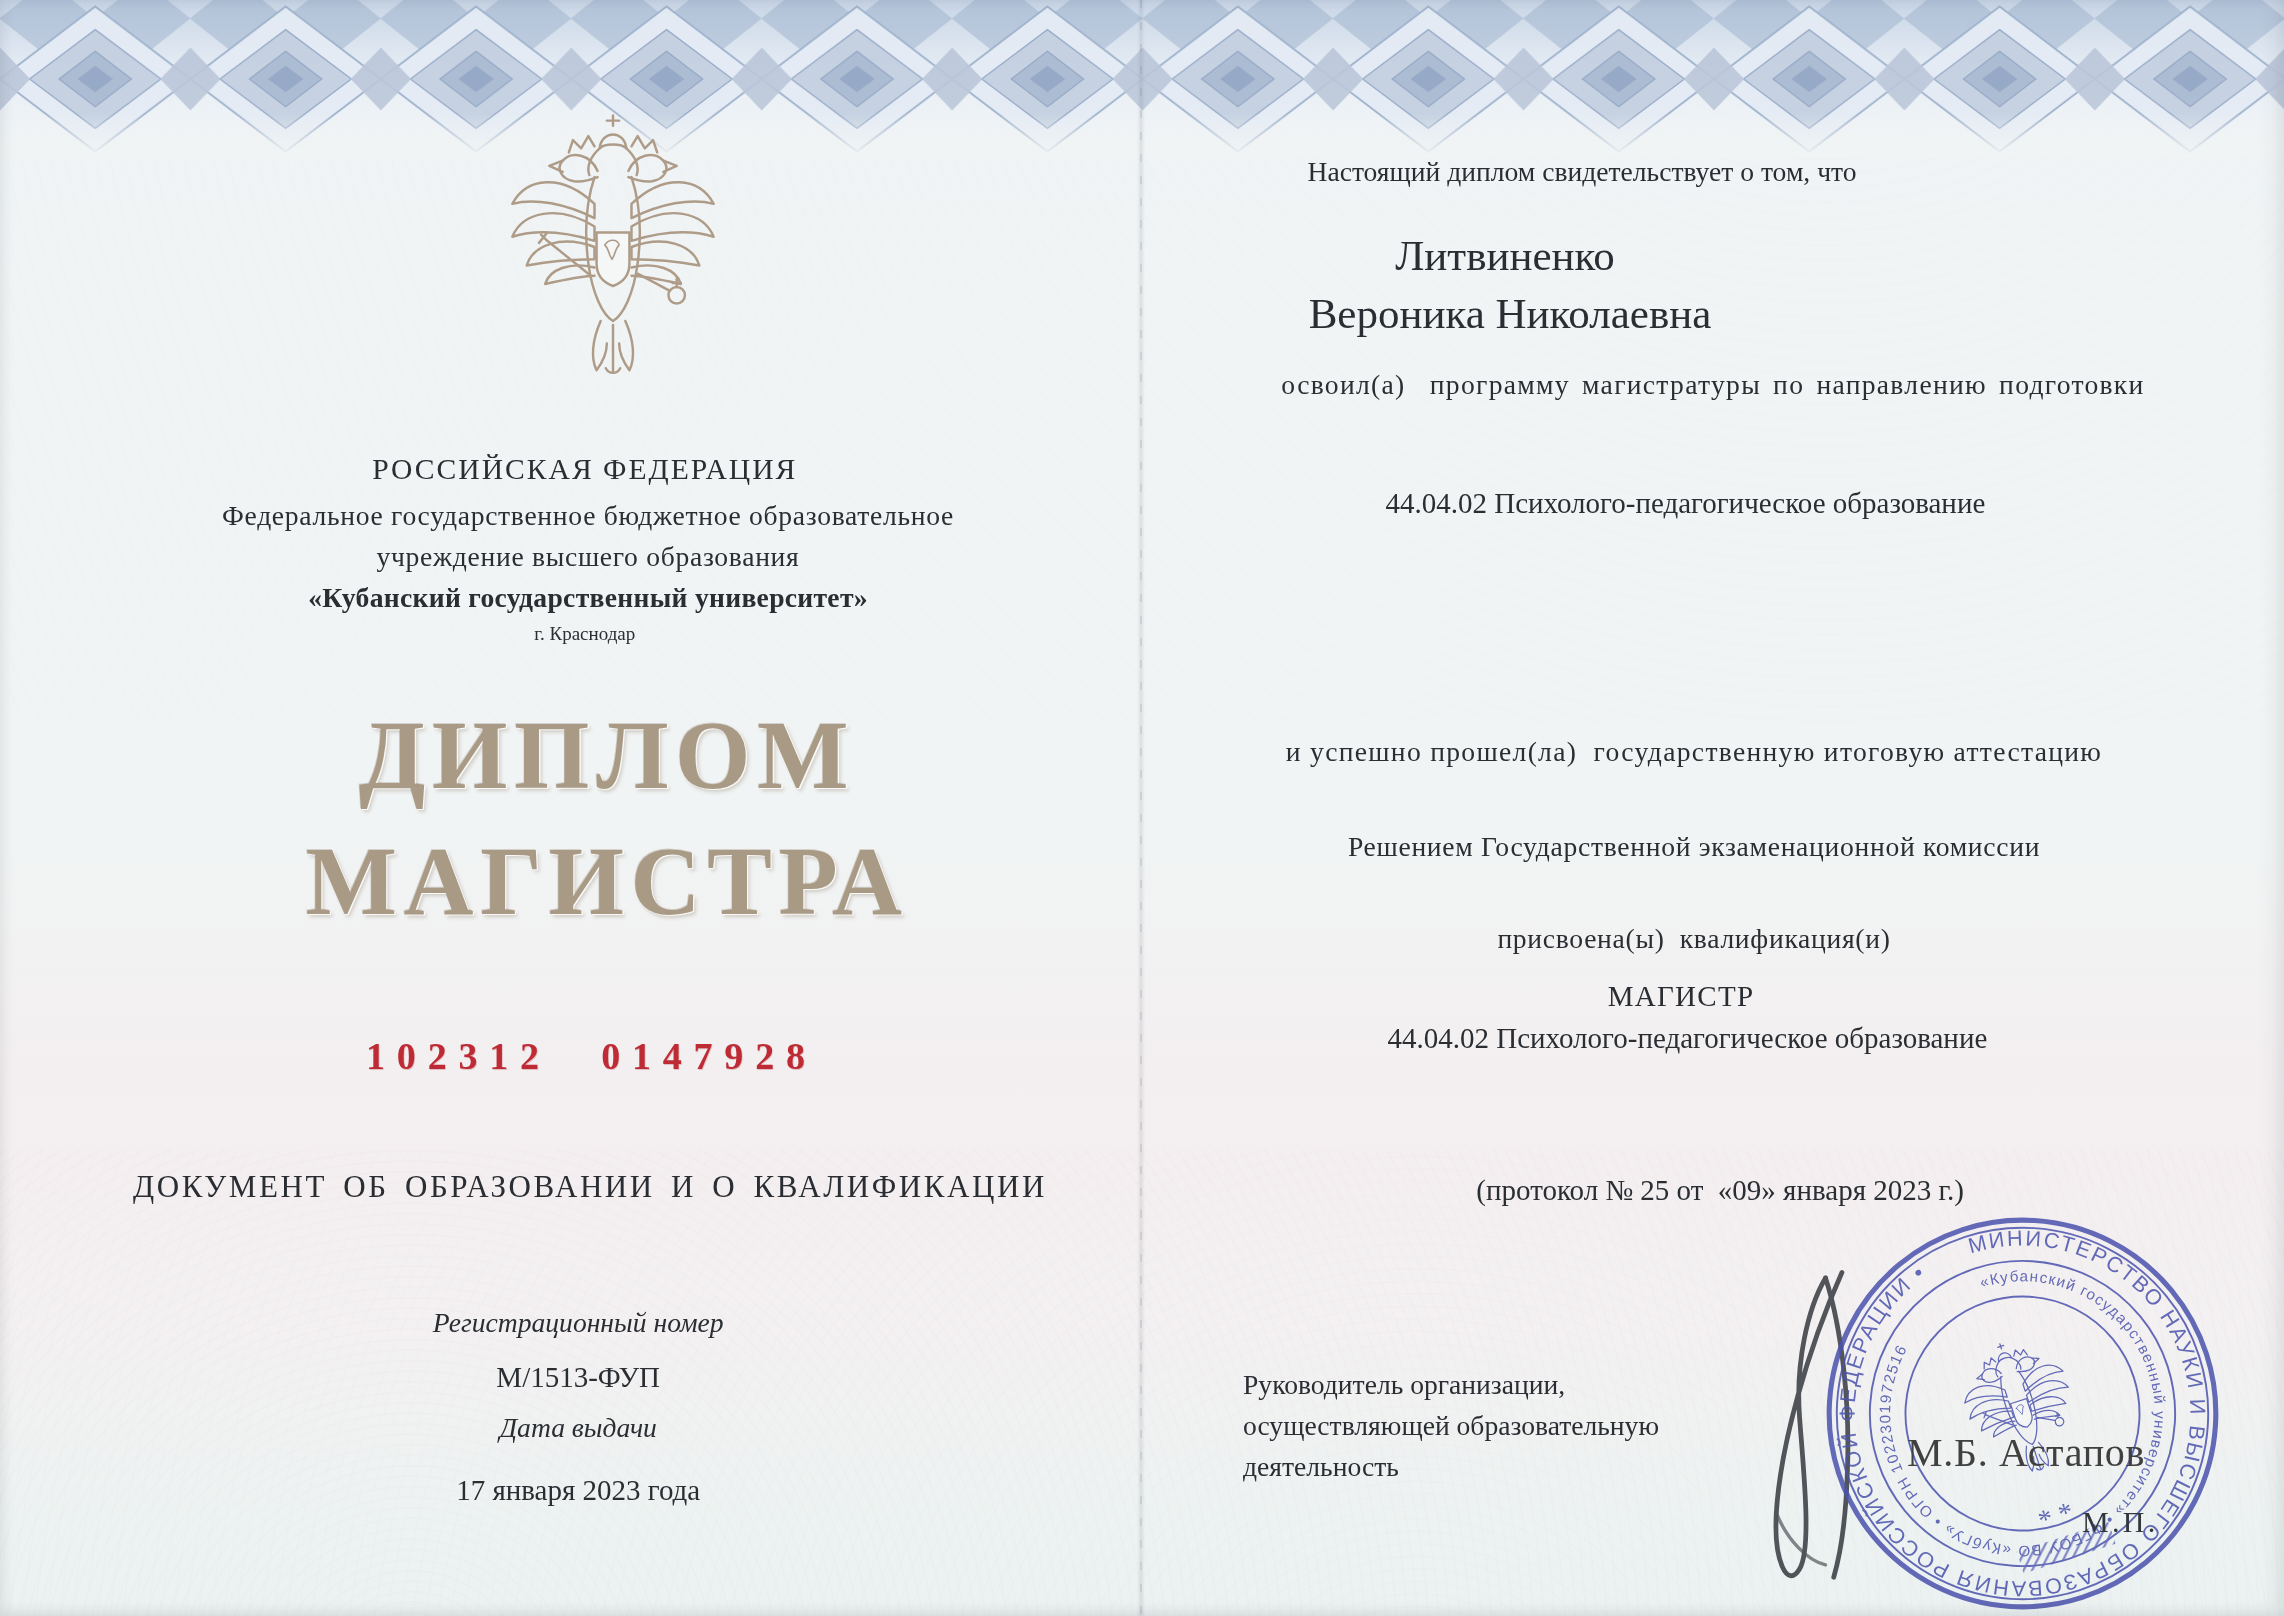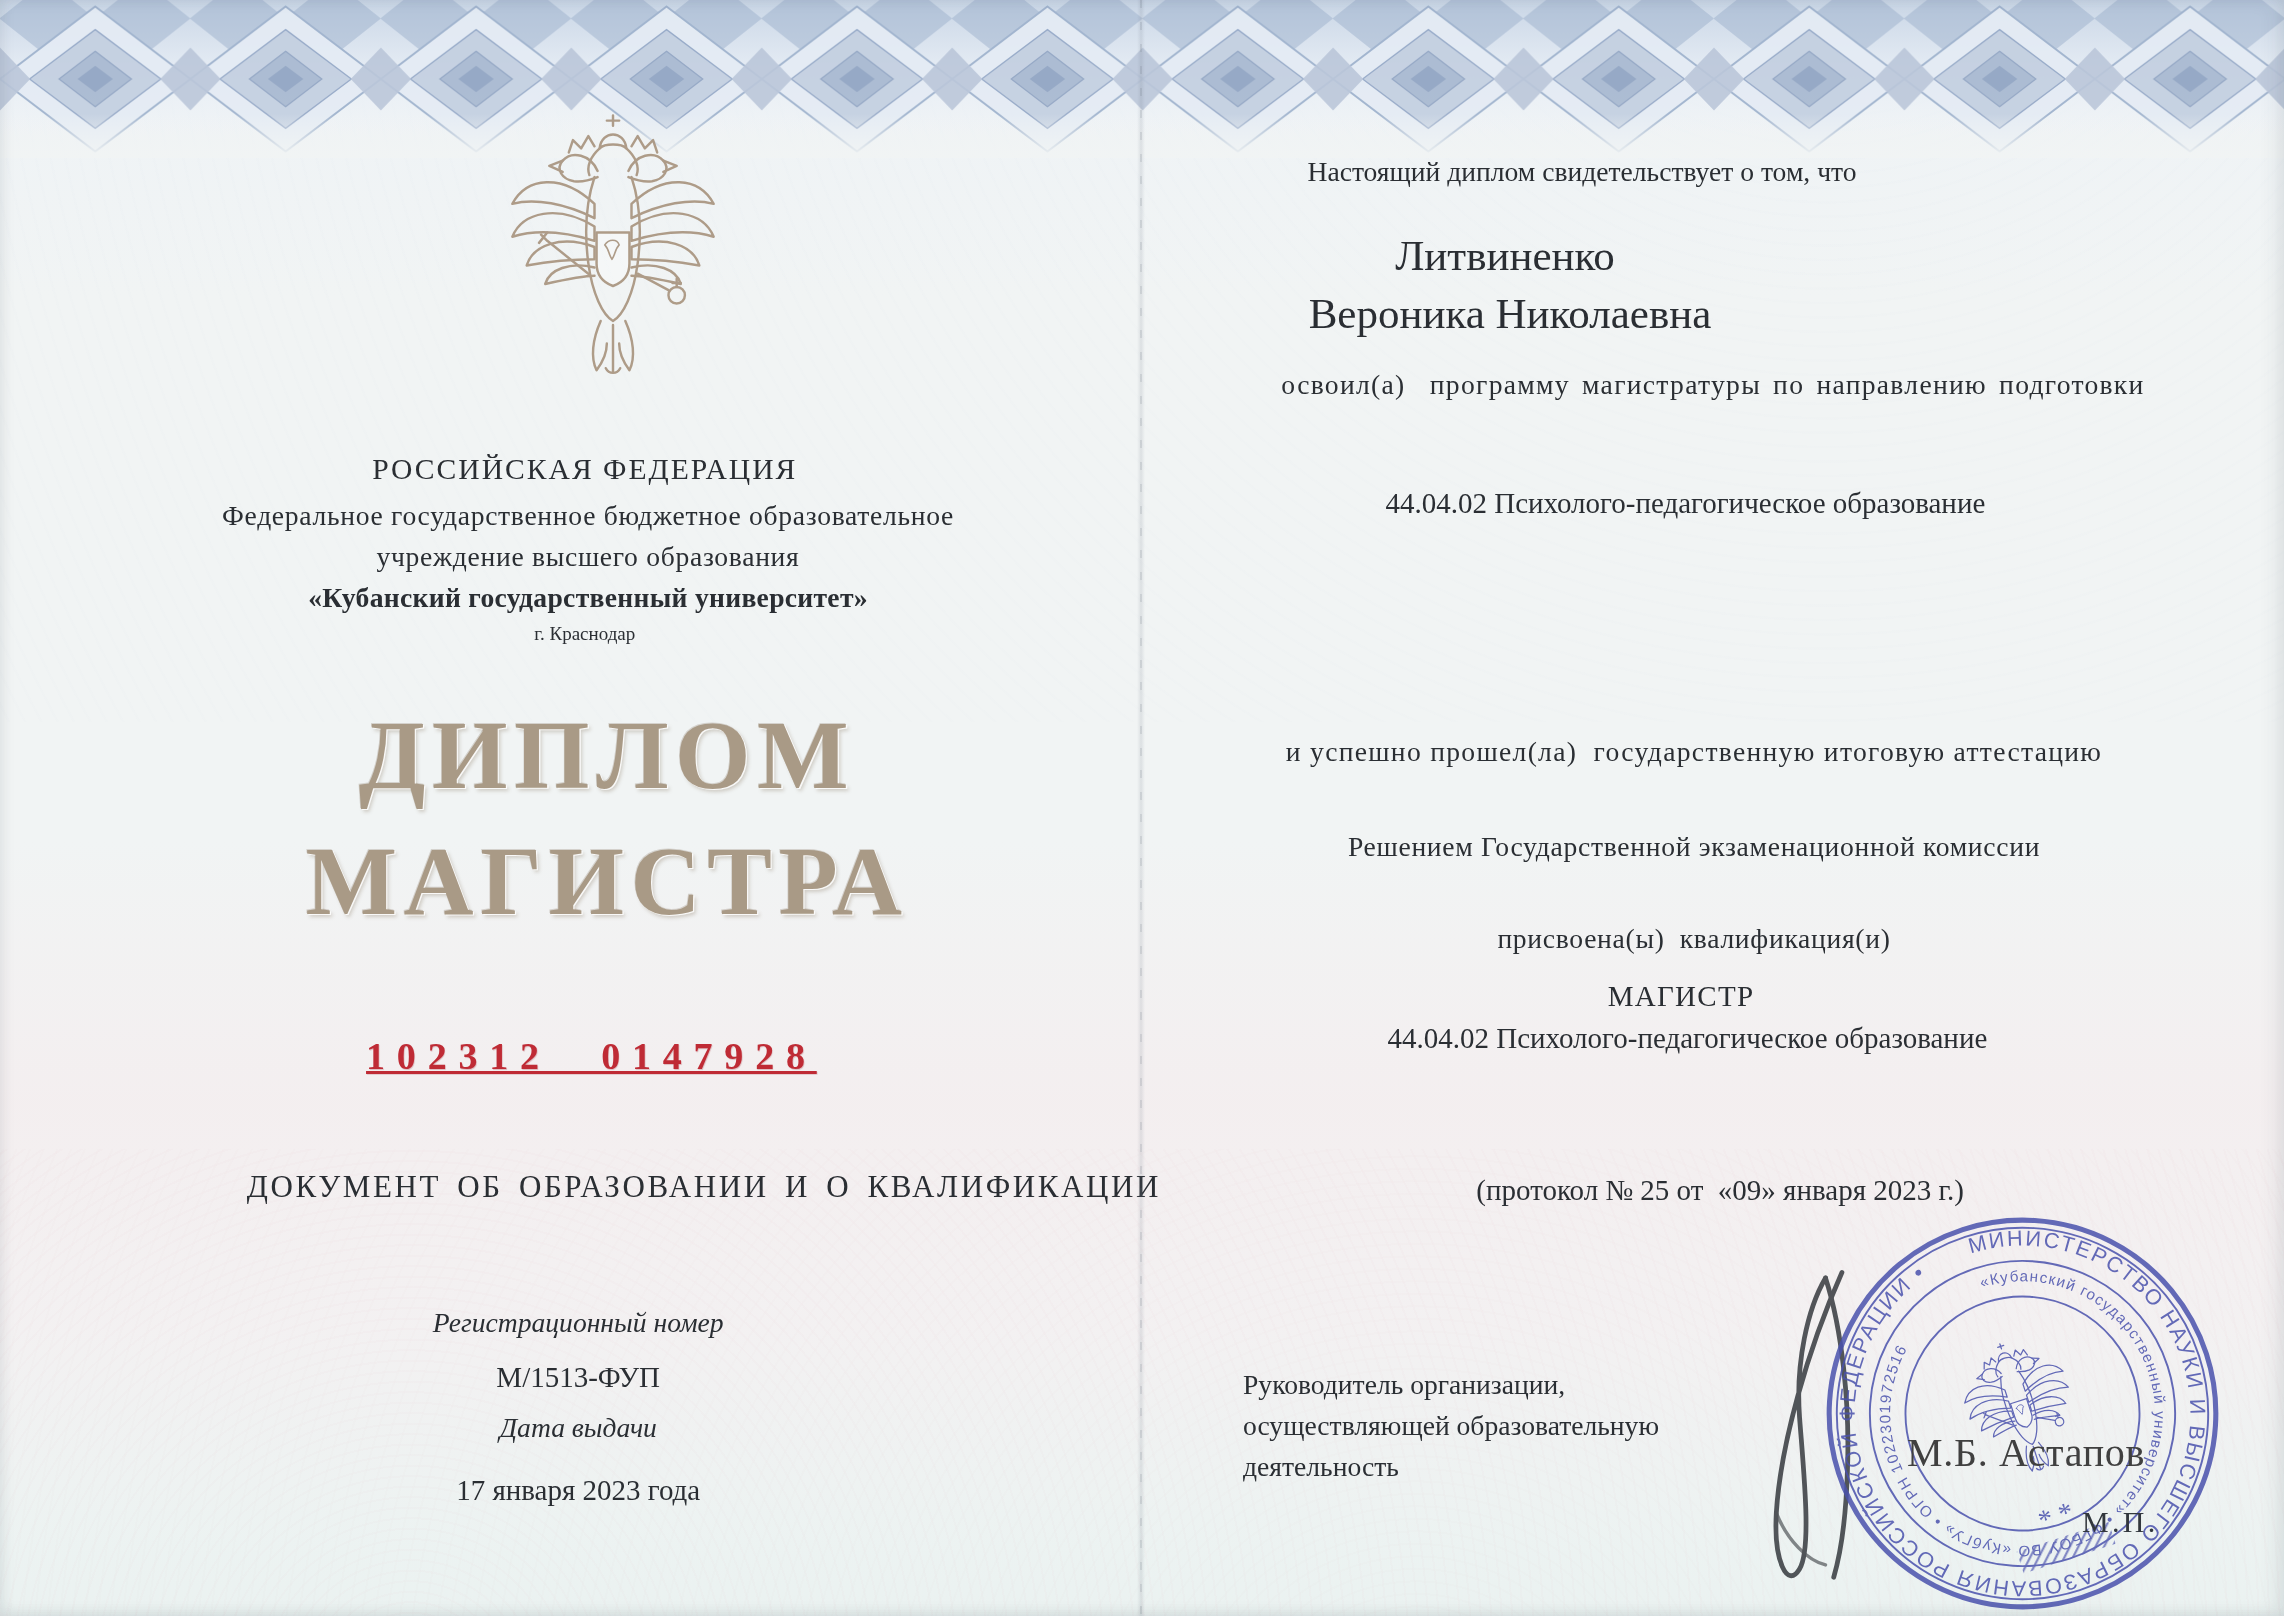--- a/index.html
+++ b/index.html
@@ -46,22 +46,22 @@
   .country{top:452px;font-size:29.6px;letter-spacing:2px;transform:translateX(13.8px);}
   .org1{top:500px;font-size:27.6px;letter-spacing:0.7px;transform:translateX(17px);}
   .org2{top:541px;font-size:27.6px;letter-spacing:0.7px;transform:translateX(17px);}
   .org3{top:582px;font-size:27.6px;font-weight:bold;letter-spacing:0.3px;transform:translateX(17px);}
   .org4{top:623px;font-size:19px;transform:translateX(13.8px);}
   .big-title{font-weight:700;font-size:97px;letter-spacing:6.6px;color:#a99a86;
     text-shadow:1.3px 1.3px 0 rgba(255,255,255,.85), 2.6px 3.3px 3.9px rgba(130,112,90,.30), -0.7px -0.7px 0 rgba(130,112,90,.25);}
   .title1{top:700px;transform:translateX(36px);}
   .title2{top:826px;transform:translateX(36px);}
   .serial{top:1035px;font-size:38px;font-weight:700;color:#bf2b35;letter-spacing:11.8px;word-spacing:29px;transform:translateX(20.4px);
-    text-shadow:0.7px 0.7px 0.7px rgba(160,40,50,.25);text-decoration:underline;}
-  .doctype{top:1169px;font-size:31px;letter-spacing:2.6px;word-spacing:5.9px;transform:translateX(19px);text-align:right;}
+    text-shadow:0.7px 0.7px 0.7px rgba(160,40,50,.25);}
+  .doctype{top:1169px;font-size:31px;letter-spacing:2.6px;word-spacing:5.9px;transform:translateX(19px);}
   .reglabel{top:1307px;font-size:27.6px;transform:translateX(7.2px);}
   .regvalue{top:1361px;font-size:29px;transform:translateX(7.2px);}
   .datelabel{top:1412px;font-size:27.6px;transform:translateX(7.2px);}
   .datevalue{top:1474px;font-size:29px;transform:translateX(7.2px);}
   
   .intro{top:156px;font-size:27.6px;transform:translateX(-131px);}
   .surname{top:231px;font-size:43px;transform:translateX(-208px);}
   .gname{top:289px;font-size:43px;transform:translateX(-203px);}
   .program{top:369px;font-size:27.6px;letter-spacing:1.3px;word-spacing:3.9px;transform:translateX(0px);}
   .spec1{top:487px;font-size:29px;transform:translateX(-27.6px);}

